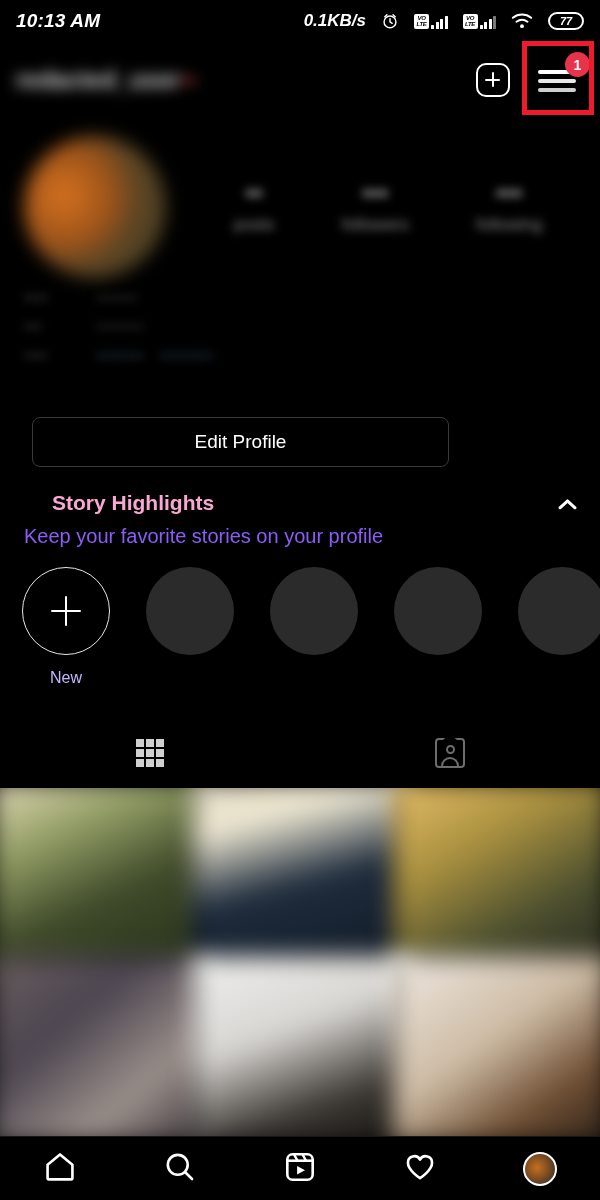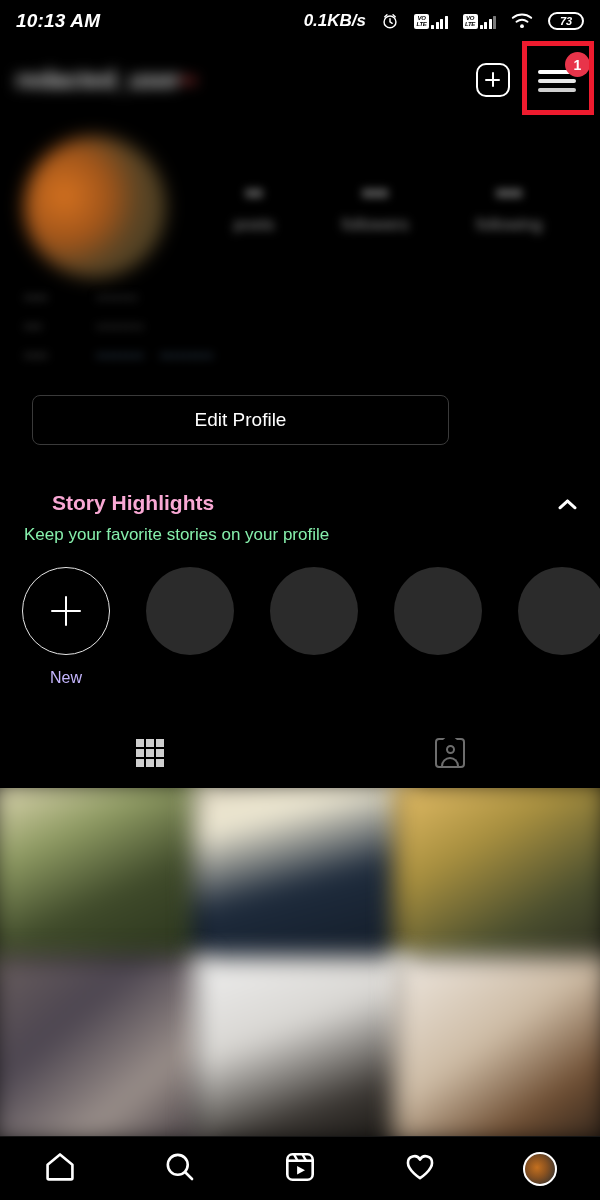--- a/index.html
+++ b/index.html
@@ -93,21 +93,21 @@
 
   
   .bio { position:absolute; top:288px; left:24px; width:420px; filter:blur(5px); user-select:none; }
   .bio-line { display:flex; gap:16px; margin-bottom:9px; font-size:17px; }
   .bio-k { color:#3a3a3a; font-weight:bold; min-width:56px; }
   .bio-v { color:#343434; }
   .bio-link { color:#2c3c4c; }
 
   
   .action-row {
-    position:absolute; top:395px; left:0; width:481px;
+    position:absolute; top:417px; left:0; width:481px;
     display:flex; gap:12px; padding:0 32px;
   }
   .act-btn {
     flex:1; height:50px; border:1.5px solid #3a3a3a; border-radius:8px;
     background:#000; color:#fff; font-size:19px;
     display:flex; align-items:center; justify-content:center;
   }
 
   
   .sh-head { position:absolute; top:491px; left:24px; width:552px; }
@@ -115,21 +115,21 @@
   .sh-title { font-size:21px; font-weight:bold; color:#f9a8d4;margin-left:28px; }
   .chev {
     margin-left:auto; width:18px; height:18px; position:relative;
   }
   .chev:before, .chev:after {
     content:''; position:absolute; top:9px; width:13px; height:2.5px;
     background:#fff; border-radius:2px;
   }
   .chev:before { left:-1px; transform:rotate(-42deg); }
   .chev:after  { left:7px;  transform:rotate(42deg); }
-  .sh-sub { font-size:17px; color:#86efac; margin-top:10px; }
+  .sh-sub { font-size:20px; color:#8b5cf6; margin-top:10px; }
 
   .hl-row { position:absolute; top:567px; left:22px; display:flex; gap:36px; }
   .hl { width:88px; text-align:center; flex:none; }
   .hl-circle { width:88px; height:88px; border-radius:50%; background:#2b2b2b; position:relative; }
   .hl-circle.new { background:#000; border:1.5px solid #e6e6e6; }
   .hl-circle.new:before, .hl-circle.new:after {
     content:''; position:absolute; background:#fff; border-radius:1px;
   }
   .hl-circle.new:before { left:50%; top:28px; width:2.5px; height:30px; margin-left:-1.25px; }
   .hl-circle.new:after  { top:50%; left:28px; height:2.5px; width:30px; margin-top:-1.25px; }
@@ -217,21 +217,21 @@
             <i></i>
           </span>
       </span>
       <span class="ico">
         <svg width="22" height="18" viewBox="0 0 24 18">
             <path d="M2 5.5A16 16 0 0122 5.5" stroke="#fff" stroke-width="2.2" fill="none" stroke-linecap="round"></path>
             <path d="M6 9.8a10.5 10.5 0 0112 0" stroke="#fff" stroke-width="2.2" fill="none" stroke-linecap="round"></path>
             <circle cx="12" cy="14.6" r="2.1" fill="#fff"></circle>
           </svg>
       </span>
-      <span class="battery">73</span>
+      <span class="battery">77</span>
     </div>
   </div>
 
   <div class="header">
     <div class="username-blur">
       <span>redacted_user</span><span class="tail">••</span>
     </div>
     <div class="header-actions">
       <div class="plus-btn"></div>
       <div class="menu-wrap">

